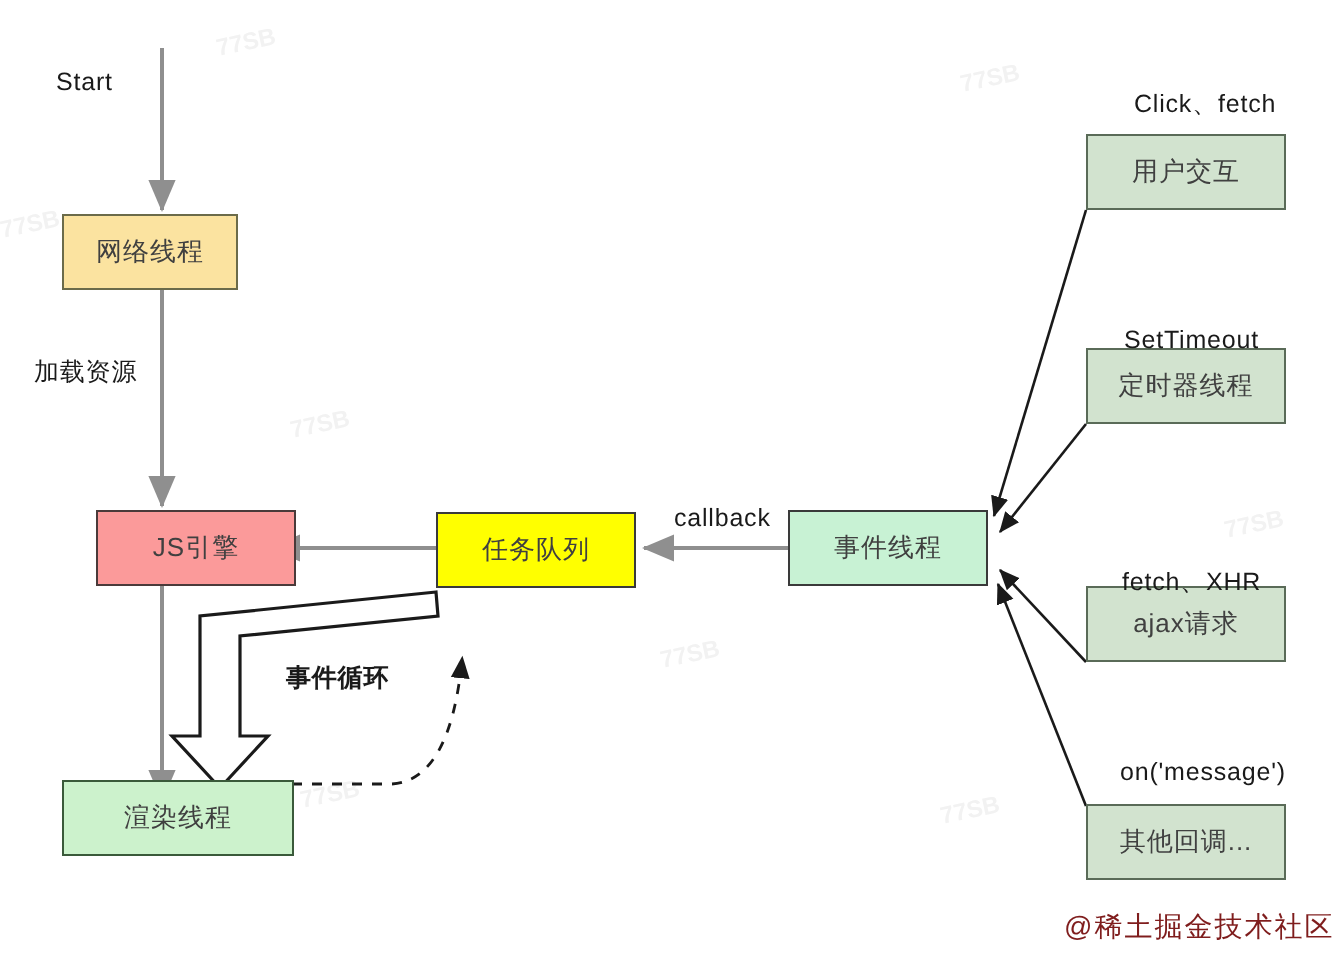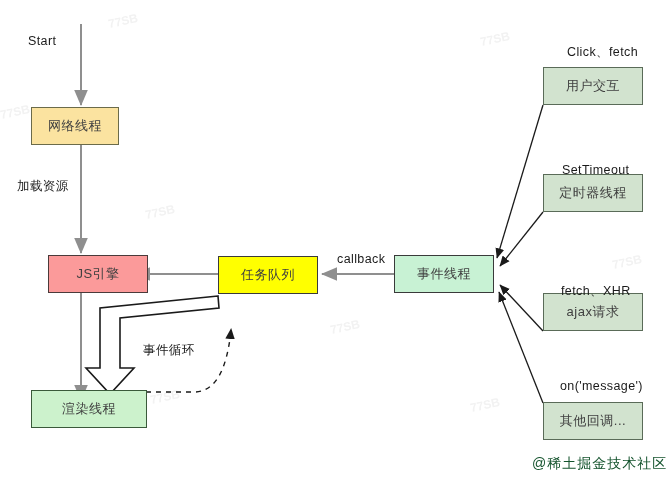--- a/index.html
+++ b/index.html
@@ -34,21 +34,21 @@
     position:absolute;
     font-size:12.5px;
     color:#1a1a1a;
     white-space:nowrap;
     letter-spacing:0.4px;
   }
   .label.cn{font-size:12.5px;}
   .watermark{
     position:absolute;
     font-size:14px;
-    color:#14532d;
+    color:#7f1d1d;
     white-space:nowrap;
     letter-spacing:1px;
   }
   .bgmark{
     position:absolute;
     font-size:12px;
     color:#f2f2f2;
     white-space:nowrap;
     transform:rotate(-12deg);
     font-weight:bold;
@@ -139,21 +139,21 @@
   <div class="node green-pale" style="left:543px;top:402px;width:100px;height:38px;">
     <span>其他回调...</span>
   </div>
 
   <div class="label" style="left:28px;top:34px;">Start</div>
 
   <div class="label cn" style="left:17px;top:178px;">加载资源</div>
 
   <div class="label" style="left:337px;top:252px;">callback</div>
 
-  <div class="label cn" style="left:143px;top:342px;">事件循环</div>
+  <div class="label cn" style="left:143px;top:331px;font-weight:bold;">事件循环</div>
 
   <div class="label" style="left:567px;top:44px;">Click、fetch</div>
 
   <div class="label" style="left:562px;top:152px;margin-top:11px;">SetTimeout</div>
 
   <div class="label" style="left:561px;top:270px;margin-top:13px;">fetch、XHR</div>
 
   <div class="label" style="left:560px;top:379px;">on('message')</div>
 
   <div class="watermark" style="left:532px;top:455px;">@稀土掘金技术社区</div>

